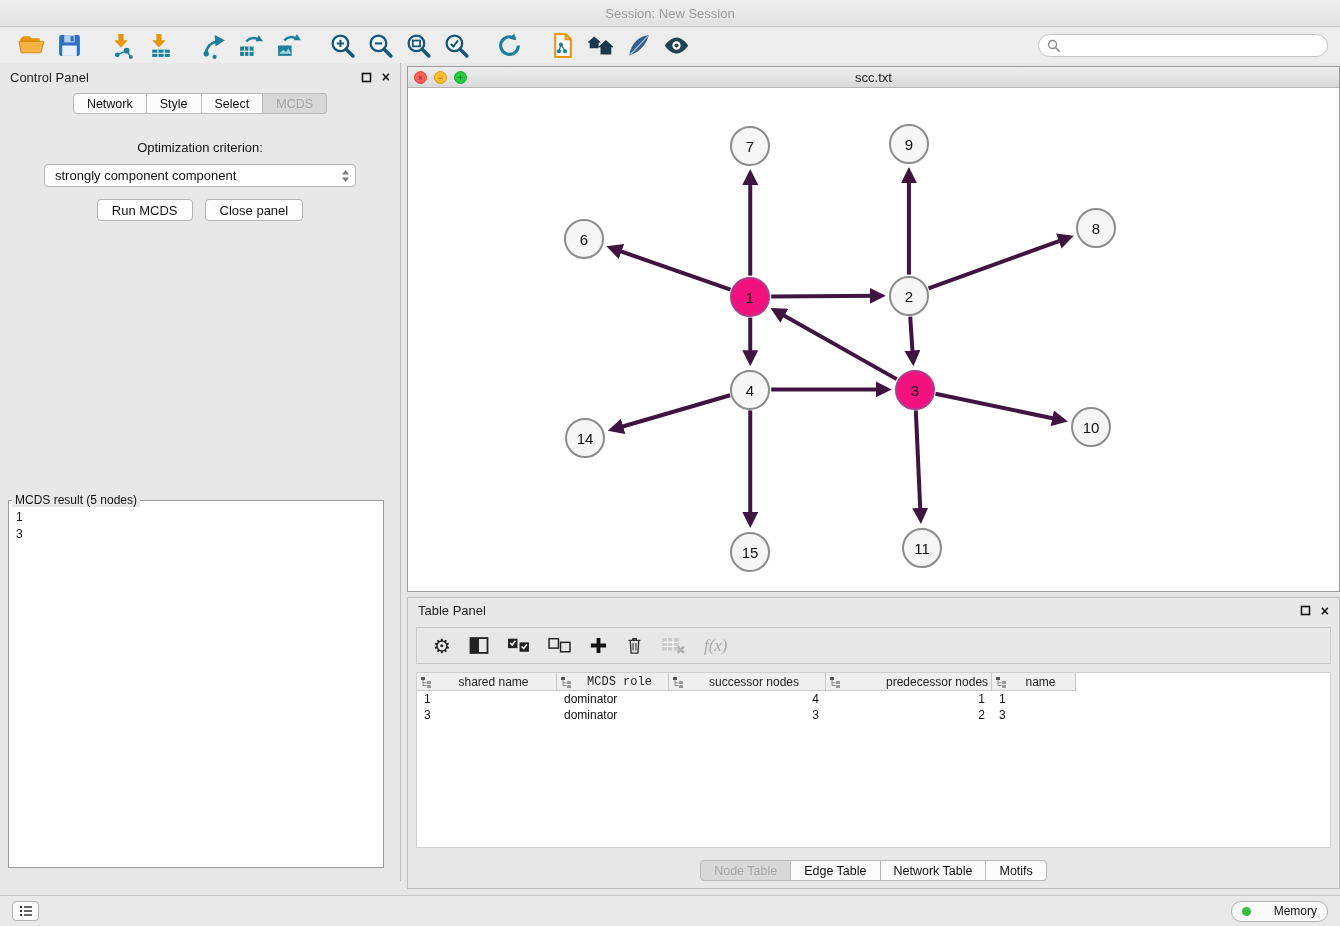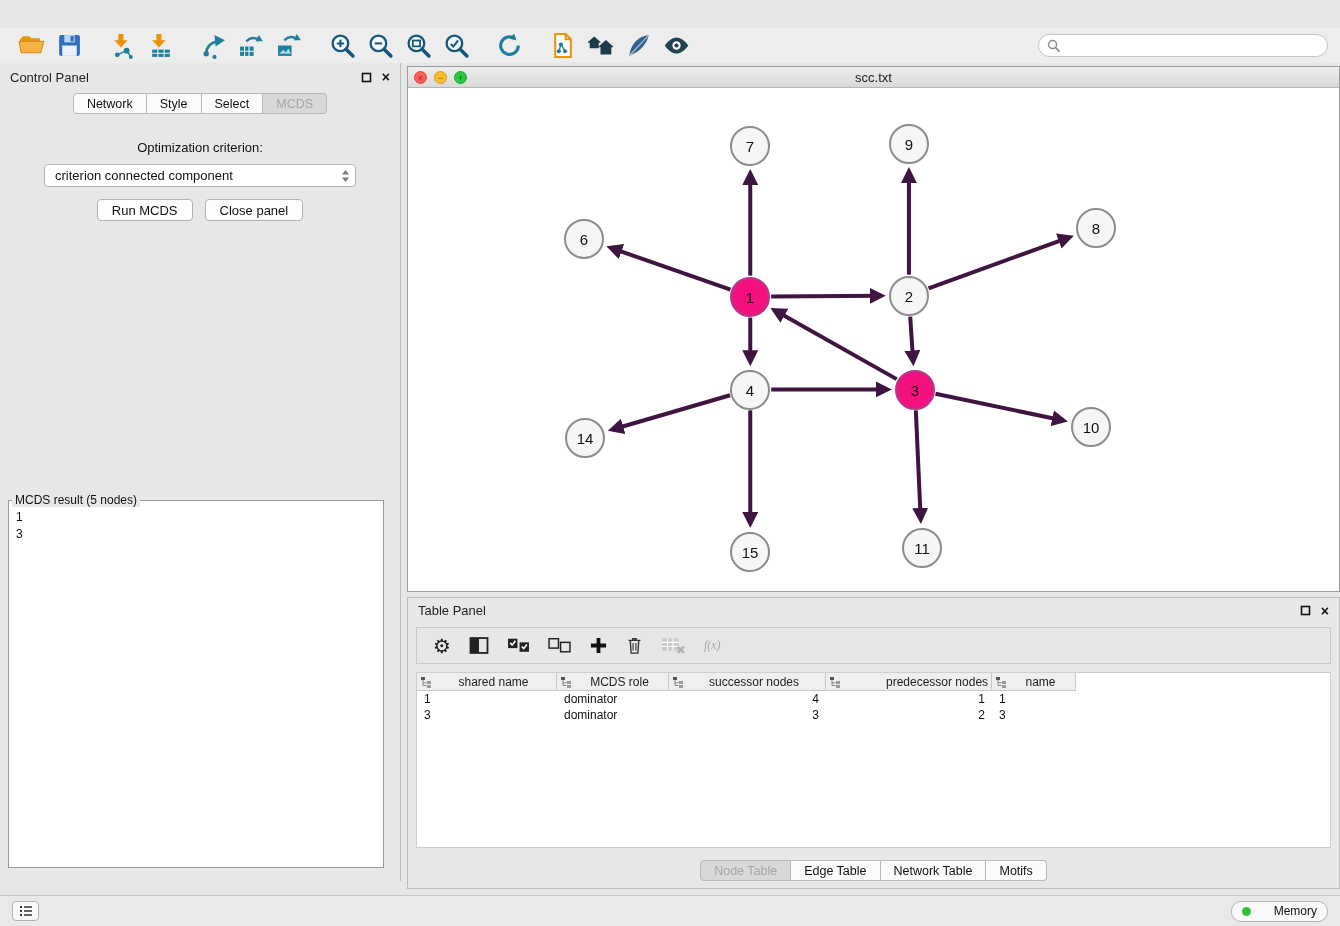--- a/index.html
+++ b/index.html
@@ -50,41 +50,44 @@
   #node-layer{position:absolute;left:0;top:0;width:100%;height:100%}
   .gnode{position:absolute;width:40px;height:40px;border-radius:50%;display:flex;align-items:center;justify-content:center;font-size:15px;color:#111;cursor:default}
 
   
   .table-panel{position:absolute;left:407px;top:597px;width:933px;height:292px;background:#e8e8e8;border:1px solid #bdbdbd}
   .tp-header{height:25px;display:flex;align-items:center;padding:0 10px;font-size:13px;color:#222}
   .tp-header .sp{flex:1}
   .tp-toolbar{margin:4px 8px 0;height:37px;border:1px solid #c9c9c9;display:flex;align-items:center;gap:18px;padding:0 16px;background:#e7e7e7}
   .tico{display:flex;align-items:center;justify-content:center}
   .gear-glyph{font-family:"DejaVu Sans",sans-serif;font-size:20px;color:#1a1a1a;line-height:1}
-  .fx{font-family:"Liberation Serif",serif;font-style:italic;font-size:12px;color:#a8a8a8}
+  .fx{font-family:"Liberation Serif",serif;font-style:italic;font-size:17px;color:#a8a8a8}
   .tp-table{margin:8px 8px 0;background:#fff;border:1px solid #cfcfcf;height:176px;overflow:hidden}
   .thead{display:flex;background:#fff}
   .th{position:relative;height:18px;background:#efefef;border-right:1px solid #c9c9c9;border-bottom:1px solid #c9c9c9;display:flex;align-items:center;font-size:12px;color:#222;padding:0 3px}
   .th .hicon{width:12px;height:12px;margin-right:2px;flex:none}
   .th-label{flex:1;text-align:center;white-space:nowrap;overflow:hidden}
   .trow{display:flex;height:16px;align-items:center}
   .td{font-size:12px;color:#111;padding:0 7px;white-space:nowrap;overflow:hidden}
   .ttabs{position:absolute;left:0;right:0;bottom:7px;display:flex;justify-content:center}
 
   
   .statusbar{position:absolute;left:0;right:0;bottom:0;height:31px;background:#e9e9e9;border-top:1px solid #c6c6c6;display:flex;align-items:center;padding:0 12px}
   .list-btn{width:27px;height:20px;border:1px solid #b3b3b3;border-radius:4px;background:#fafafa;display:flex;align-items:center;justify-content:center}
   .memory-btn{margin-left:auto;height:21px;border:1px solid #b3b3b3;border-radius:10px;background:#fafafa;display:flex;align-items:center;gap:23px;padding:0 10px;font-size:12px;color:#111;font-family:"Liberation Sans",sans-serif}
   .mem-dot{width:9px;height:9px;border-radius:50%;background:#35c13a}
 </style>
 </head>
 <body>
 
 <div id="app">
 
+  <div class="titlebar">
+    <span>Session: New Session</span>
+  </div>
 
   <div class="toolbar">
     <div class="tb-btn">
       <svg viewBox="0 0 26 26">
           <path fill="#e8940c" d="M2 7l3-3h6l2 2h8v3H2z"></path>
           <path fill="#f6b344" stroke="#c27d00" stroke-width="0.8" d="M1 9h24l-3 11H3z"></path>
         </svg>
     </div>
     <div class="tb-btn">
       <svg viewBox="0 0 26 26">
@@ -223,21 +226,21 @@
       <span class="win-icon">×</span>
     </div>
     <div class="ctabs" id="control-tabs">
         <button class="tab">Network</button>
         <button class="tab">Style</button>
         <button class="tab">Select</button>
         <button class="tab active">MCDS</button>
       </div>
     <div class="opt-label">Optimization criterion:</div>
     <div class="dropdown">
-      <span>criterion connected component</span>
+      <span>strongly component component</span>
       <span class="dd-sp"></span>
       <svg width="9" height="14" viewBox="0 0 9 14">
           <path d="M4.5 1L8 5.5H1z" fill="#7a7a7a"></path>
           <path d="M4.5 13L1 8.5h7z" fill="#7a7a7a"></path>
         </svg>
     </div>
     <div class="btn-row">
       <button class="btn">Run MCDS</button>
       <button class="btn">Close panel</button>
     </div>
@@ -353,21 +356,21 @@
       <div class="thead" id="table-header">
           <div class="th" style="width: 140px;">
             <svg class="hicon" viewBox="0 0 12 12">
               <rect x="1" y="1" width="4" height="3" fill="#555"></rect>
               <path d="M3 4v5.5h3.5M3 6.8h3.5" stroke="#888" stroke-width="1" fill="none"></path>
               <rect x="7" y="5" width="4" height="3" fill="#9a9a9a"></rect>
               <rect x="7" y="9" width="4" height="3" fill="#9a9a9a"></rect>
             </svg>
             <span class="th-label">shared name</span>
           </div>
-          <div class="th" style="width: 112px;">
+          <div class="th" style="width: 112px; font-family: Liberation Mono, monospace;">
             <svg class="hicon" viewBox="0 0 12 12">
               <rect x="1" y="1" width="4" height="3" fill="#555"></rect>
               <path d="M3 4v5.5h3.5M3 6.8h3.5" stroke="#888" stroke-width="1" fill="none"></path>
               <rect x="7" y="5" width="4" height="3" fill="#9a9a9a"></rect>
               <rect x="7" y="9" width="4" height="3" fill="#9a9a9a"></rect>
             </svg>
             <span class="th-label">MCDS role</span>
           </div>
           <div class="th" style="width: 157px;">
             <svg class="hicon" viewBox="0 0 12 12">

